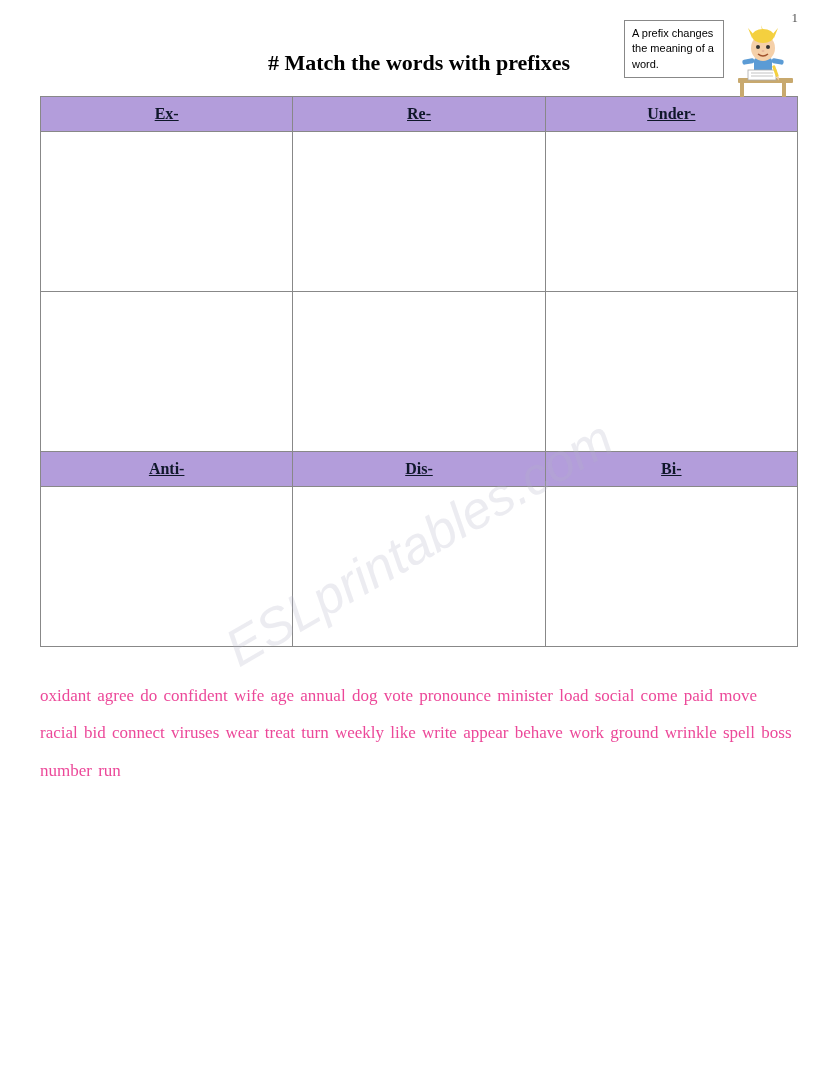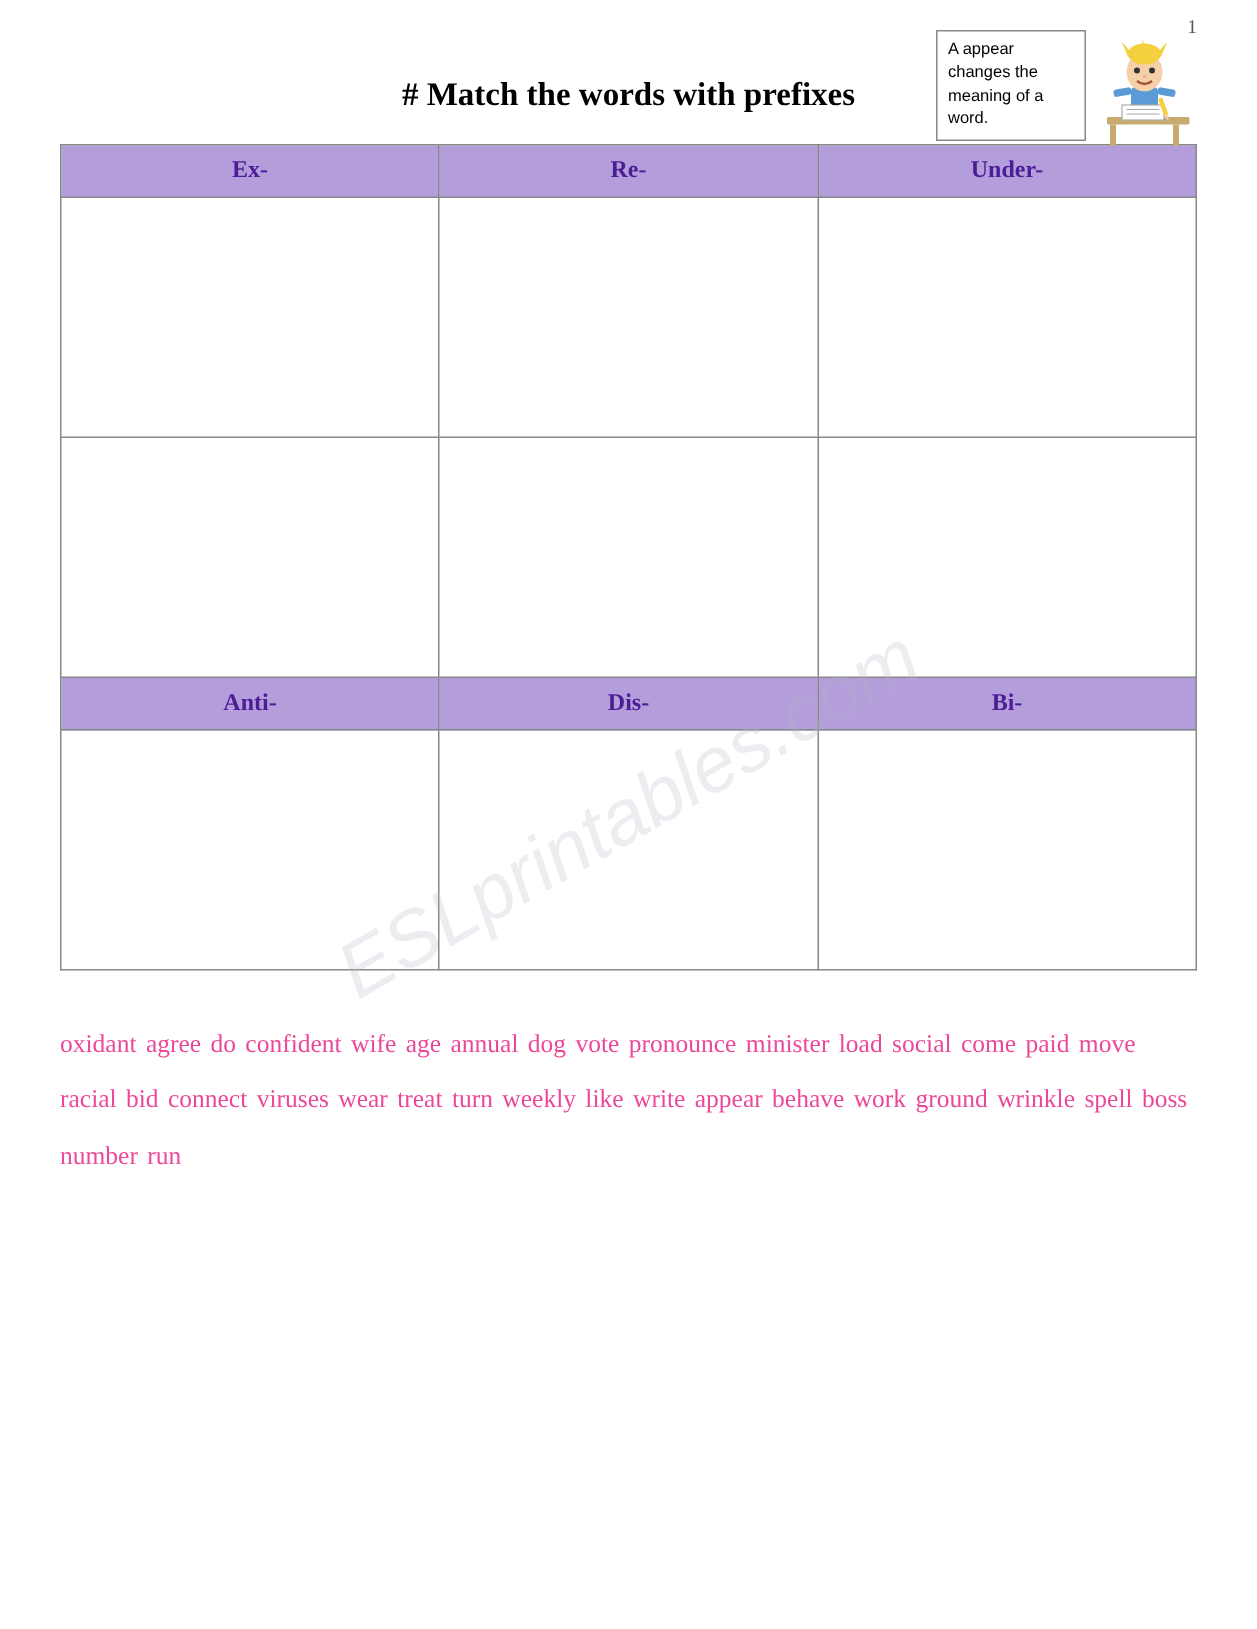--- a/index.html
+++ b/index.html
@@ -60,26 +60,27 @@
 
     
     .prefix-table {
       width: 100%;
       border-collapse: collapse;
       margin-bottom: 30px;
     }
 
     .prefix-table th {
       background-color: #b39ddb;
-      color: #4c1d95;
+      color: #0f172a;
       font-weight: bold;
       font-size: 16px;
       text-align: center;
       padding: 8px 15px;
       border: 1.5px solid #888;
+      text-decoration: underline;
     }
 
     .prefix-table td {
       border: 1.5px solid #888;
       height: 160px;
       vertical-align: top;
       padding: 8px;
       width: 33.33%;
     }
 
@@ -122,21 +123,21 @@
 <body>
 
 <div class="page-number">1</div>
 
 <div class="watermark">ESLprintables.com</div>
 
 <div class="header-area">
   <h1 class="title"># Match the words with prefixes</h1>
 
   <div class="info-box">
-    <div class="info-text-box">A appear changes the meaning of a word.</div>
+    <div class="info-text-box">A prefix changes the meaning of a word.</div>
     <div class="student-figure">
 
       <svg width="70" height="80" viewBox="0 0 70 80" xmlns="http://www.w3.org/2000/svg">
 
         <rect x="10" y="58" width="55" height="5" fill="#c8a96e" rx="1"></rect>
         <rect x="12" y="63" width="4" height="14" fill="#c8a96e"></rect>
         <rect x="54" y="63" width="4" height="14" fill="#c8a96e"></rect>
 
         <rect x="26" y="38" width="18" height="22" fill="#5b9bd5" rx="3"></rect>
 

